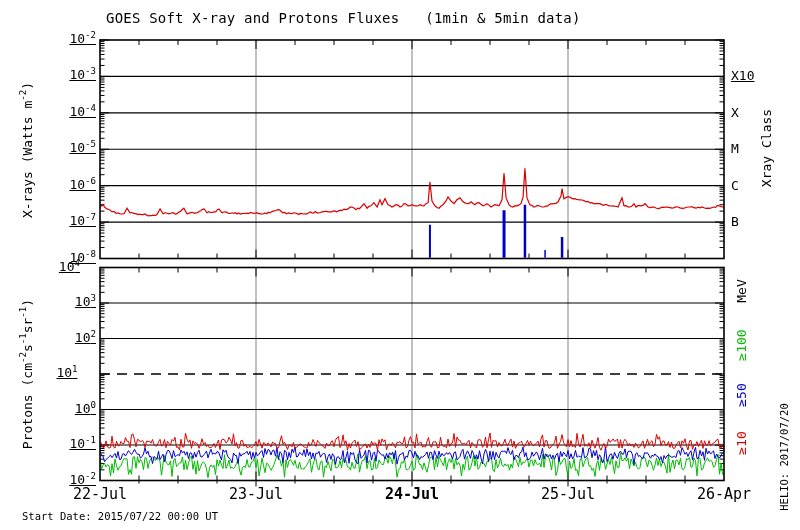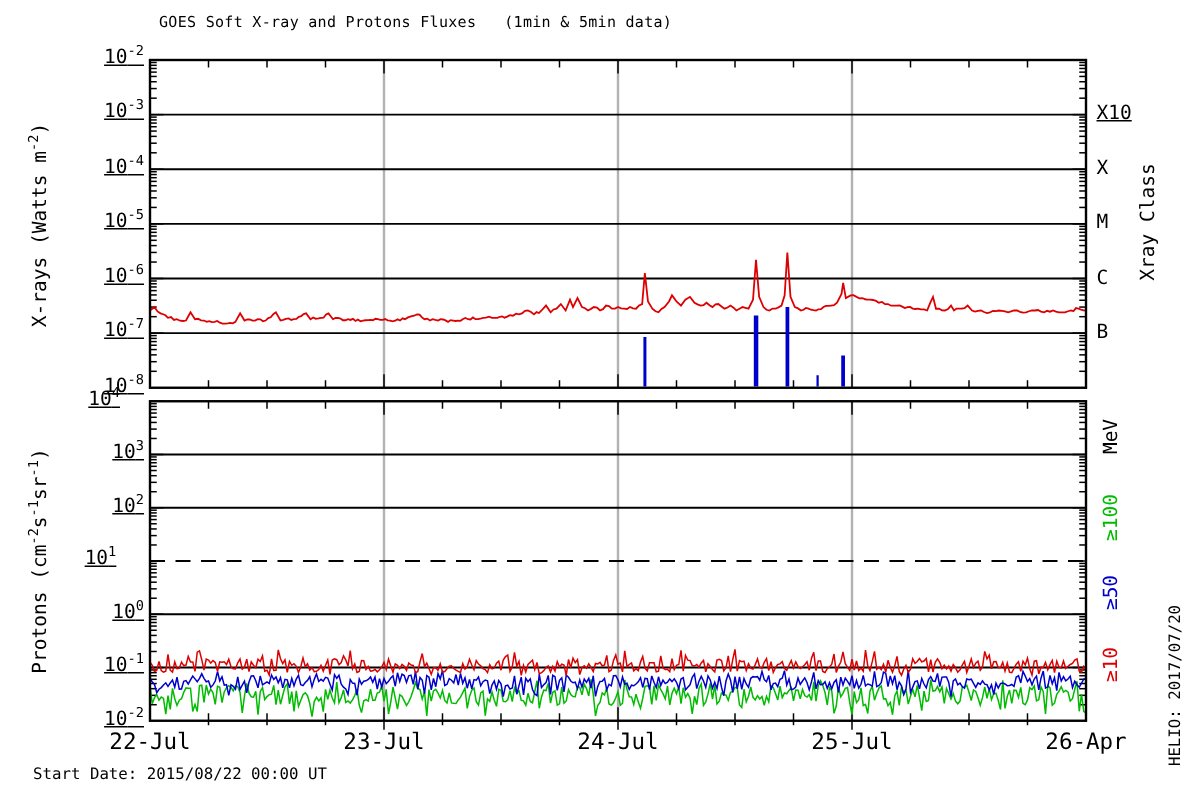--- a/index.html
+++ b/index.html
@@ -1,20 +1,20 @@
 <!DOCTYPE html>
 <html><head>
 <meta charset="utf-8">
 <style>
   html,body{margin:0;padding:0;background:#fff;}
   #stage{position:relative;width:800px;height:530px;background:#ffffff;overflow:hidden;
          font-family:"DejaVu Sans Mono",monospace;color:#000;}
   #plot-svg{position:absolute;left:0;top:0;}
   .lbl{position:absolute;white-space:pre;line-height:1;}
-  .page-title{font-size:10px;letter-spacing:0.2px;}
+  .page-title{font-size:14px;letter-spacing:0.2px;}
   .ytick{font-size:13px;text-align:right;width:58px;text-decoration:underline;}
   .xtick{font-size:15px;text-align:center;width:90px;}
   .rtick{font-size:13px;}
   .rot{transform:translate(-50%,-50%) rotate(-90deg);transform-origin:center center;}
   .axis-title{font-size:13px;}
   .footer-note{font-size:10.5px;}
   .watermark{font-size:10.5px;}
   sup{font-size:70%;line-height:0;}
 </style>
 </head>
@@ -355,21 +355,21 @@
   <div class="lbl axis-title rot" style="left:27px;top:150px;">X-rays (Watts m<sup>-2</sup>)</div>
 
   <div class="lbl axis-title rot" style="left:27px;top:374px;">Protons (cm<sup>-2</sup>s<sup>-1</sup>sr<sup>-1</sup>)</div>
 
   <div class="lbl axis-title rot" style="left:766px;top:148px;">Xray Class</div>
 
   <div class="lbl axis-title rot" style="left:741px;top:291px;">MeV</div>
 
   <div class="lbl watermark rot" style="left:784px;top:457px;">HELIO: 2017/07/20</div>
 
-  <div class="lbl footer-note" style="left:22px;top:511px;">Start Date: 2015/08/22 00:00 UT</div>
+  <div class="lbl footer-note" style="left:22px;top:511px;">Start Date: 2015/07/22 00:00 UT</div>
 
   <div id="gen-labels">
       <div class="lbl ytick" style="left:38px;top:32px;">10<sup>-2</sup></div>
       <div class="lbl ytick" style="left:38px;top:68.41666666666666px;">10<sup>-3</sup></div>
       <div class="lbl ytick" style="left:38px;top:104.83333333333333px;">10<sup>-4</sup></div>
       <div class="lbl ytick" style="left:38px;top:141.25px;">10<sup>-5</sup></div>
       <div class="lbl ytick" style="left:38px;top:177.66666666666666px;">10<sup>-6</sup></div>
       <div class="lbl ytick" style="left:38px;top:214.08333333333331px;">10<sup>-7</sup></div>
       <div class="lbl ytick" style="left:38px;top:250.5px;">10<sup>-8</sup></div>
       <div class="lbl ytick" style="left:22px;top:259.5px;">10<sup>4</sup></div>
@@ -382,17 +382,17 @@
       <div class="lbl rtick" style="left:731px;top:69.41666666666666px;text-decoration:underline;">X10</div>
       <div class="lbl rtick" style="left:731px;top:105.83333333333333px;">X</div>
       <div class="lbl rtick" style="left:731px;top:142.25px;">M</div>
       <div class="lbl rtick" style="left:731px;top:178.66666666666666px;">C</div>
       <div class="lbl rtick" style="left:731px;top:215.08333333333331px;">B</div>
       <div class="lbl rtick rot" style="left:741px;top:345px;color:#00bb00;">≥100</div>
       <div class="lbl rtick rot" style="left:741px;top:395px;color:#0000cc;">≥50</div>
       <div class="lbl rtick rot" style="left:741px;top:443px;color:#dd0000;">≥10</div>
       <div class="lbl xtick" style="left:55px;top:487px;">22-Jul</div>
       <div class="lbl xtick" style="left:211px;top:487px;">23-Jul</div>
-      <div class="lbl xtick" style="left:367px;top:487px;">24-Jul</div>
+      <div class="lbl xtick" style="left:367px;top:487px;font-weight:bold;">24-Jul</div>
       <div class="lbl xtick" style="left:523px;top:487px;">25-Jul</div>
       <div class="lbl xtick" style="left:679px;top:487px;">26-Apr</div>
     </div>
 </div>
 
 </body></html>

